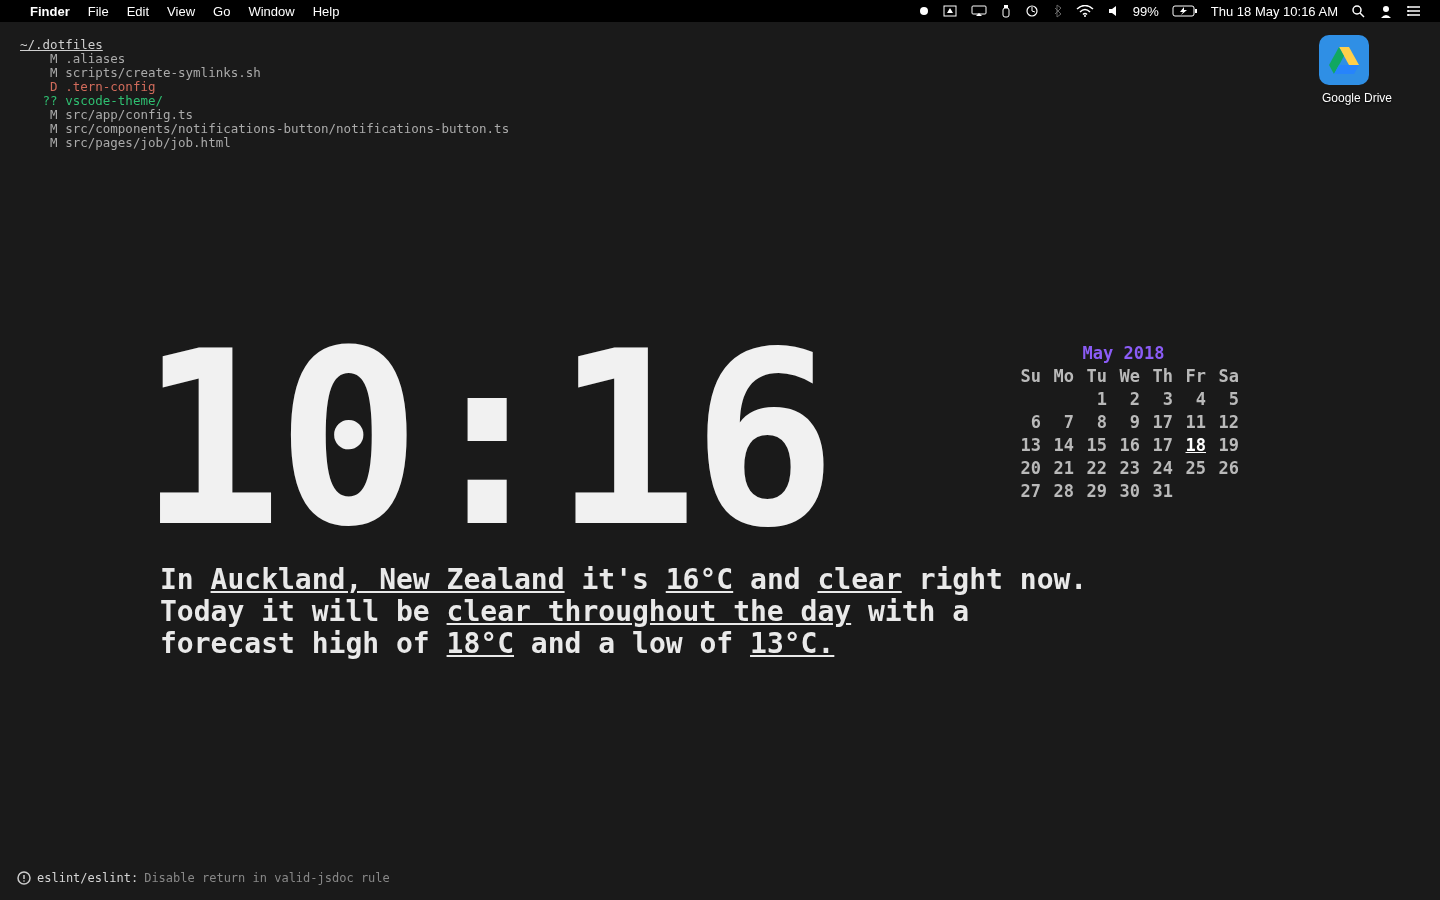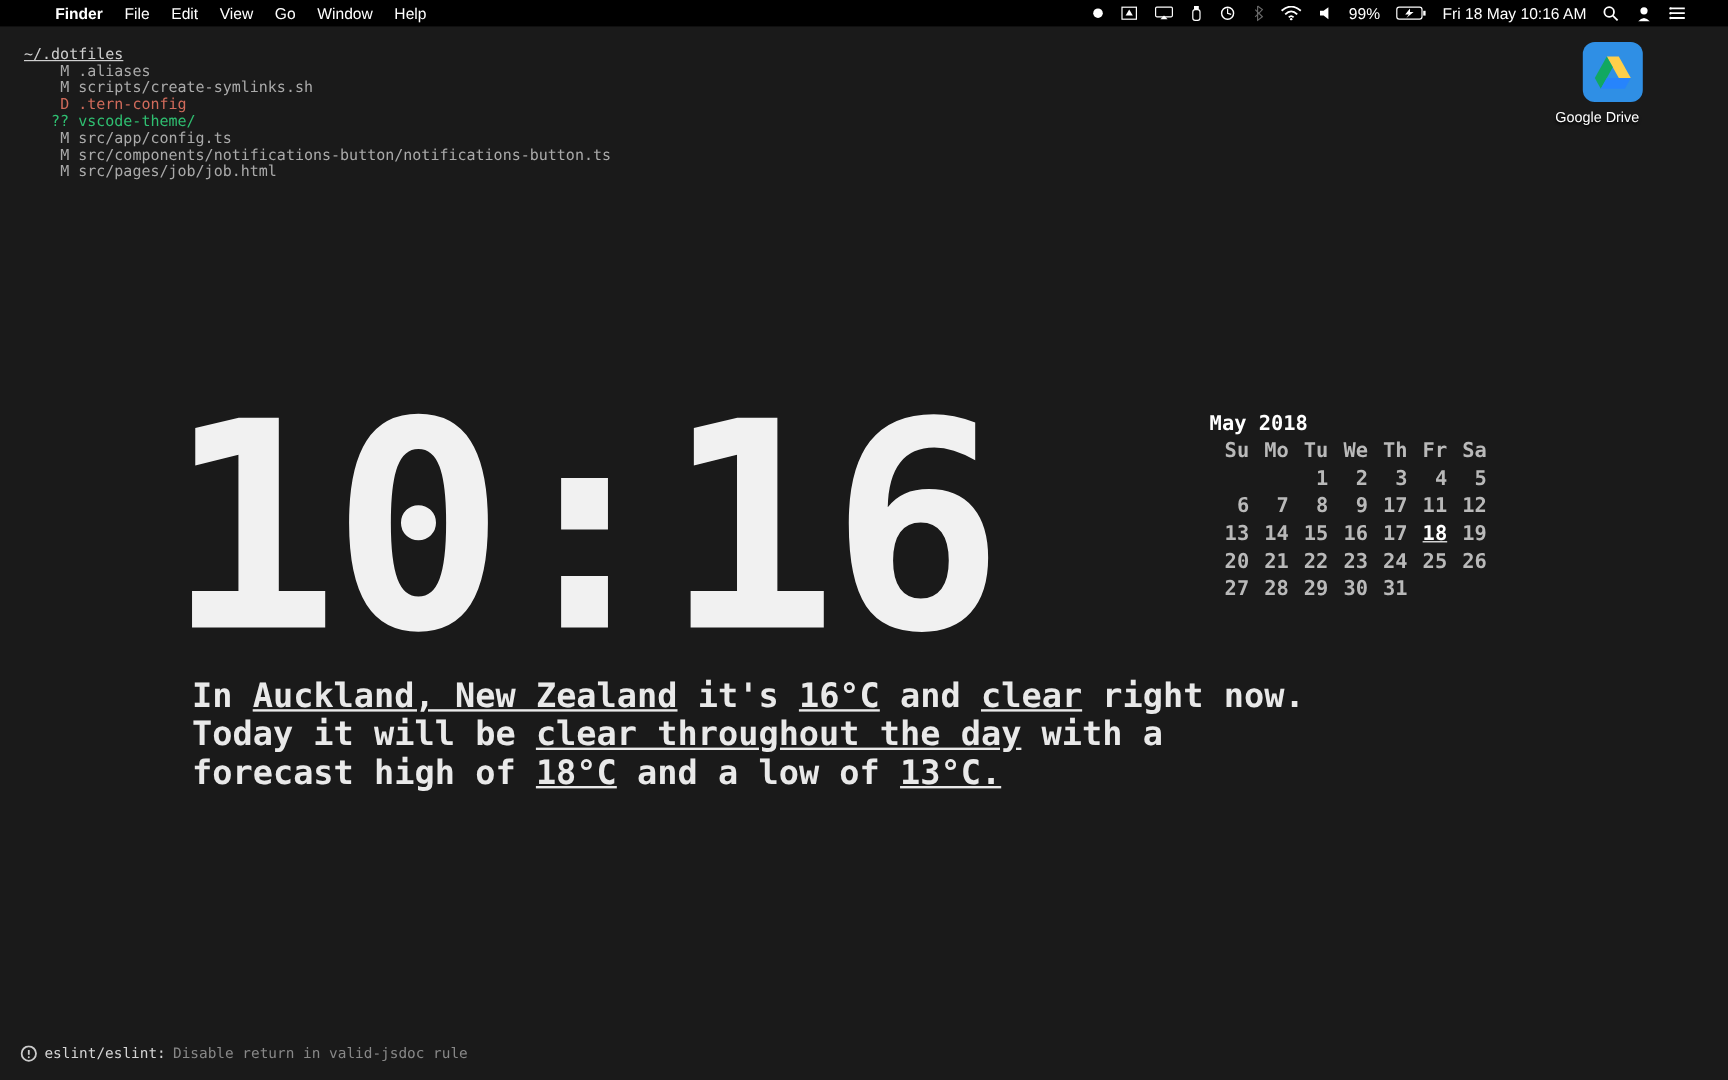--- a/index.html
+++ b/index.html
@@ -21,36 +21,36 @@
     position:relative;
   }
   
   .menubar{
     height:22px;
     background:var(--menubar);
     color:#fff;
     display:flex;
     align-items:center;
     font-size:13px;
-    padding:0 28px;
+    padding:0 12px;
     position:relative;
     z-index:5;
   }
   .menubar .left,.menubar .right{display:flex;align-items:center;gap:0}
   .menubar .right{margin-left:auto}
   .menubar .mi{padding:0 9px;cursor:default}
   .menubar .mi.bold{font-weight:700}
   .menubar .apple{font-size:15px;padding:0 9px 0 0}
   .menubar .icon{padding:0 7px;display:inline-flex;align-items:center}
   .menubar svg{display:block}
   .menubar .txt{padding:0 6px}
   
   .desk-icon{
     position:absolute;top:35px;right:48px;
-    width:96px;text-align:left;
+    width:96px;text-align:right;
     font-size:12px;color:#fff;
   }
   .desk-icon .tile{width:50px;height:50px;margin:0 auto 6px;border-radius:10px;background:#2f8fe5;display:flex;align-items:center;justify-content:center}
   .desk-icon .label{text-shadow:0 1px 2px #000;font-weight:500}
   
   .mono{font-family:"Menlo","Monaco","Consolas",monospace}
   .git-status{
     position:absolute;top:32px;left:20px;
     font-size:12.5px;line-height:14px;color:#aaa;
   }
@@ -68,21 +68,21 @@
     position:absolute;top:564px;left:160px;width:940px;
     font-size:28px;font-weight:700;line-height:32px;color:#e9e9e9;
     font-family:"Menlo","Monaco",monospace;
   }
   .weather .u{text-decoration:underline}
   .calendar{
     position:absolute;top:342px;left:1008px;
     font-size:17px;line-height:23px;color:#b9b9b9;
     font-family:"Menlo","Monaco",monospace;font-weight:700;
   }
-  .calendar .title{color:#ffffff;}
+  .calendar .title{color:#8b5cf6;text-align:center}
   .calendar .row{display:flex}
   .calendar .c{width:33px;text-align:right}
   .calendar .today{color:#fff;text-decoration:underline}
   .gh-issue{
     position:absolute;left:17px;bottom:15px;
     font-size:12px;color:#888;display:flex;align-items:center;gap:6px;
     font-family:"Menlo","Monaco",monospace;
   }
   .gh-issue .repo{color:#d5d5d5}
 </style>
@@ -149,21 +149,21 @@
         </svg>
       </span>
     <span class="txt">99%</span>
     <span class="icon">
         <svg width="26" height="12">
           <rect x="1" y="1" width="21" height="10" rx="2" fill="none" stroke="#fff"></rect>
           <rect x="23" y="4" width="2" height="4" fill="#fff"></rect>
           <path d="M12 2 L8 7 H11 L9 10 L15 5 H12 Z" fill="#fff"></path>
         </svg>
       </span>
-    <span class="txt">Fri 18 May  10:16 AM</span>
+    <span class="txt">Thu 18 May  10:16 AM</span>
     <span class="icon">
         <svg width="14" height="14">
           <circle cx="6" cy="6" r="4" fill="none" stroke="#fff" stroke-width="1.5"></circle>
           <line x1="9" y1="9" x2="13" y2="13" stroke="#fff" stroke-width="1.5"></line>
         </svg>
       </span>
     <span class="icon">
         <svg width="14" height="14">
           <circle cx="7" cy="5" r="3" fill="#fff"></circle>
           <path d="M2 14 Q7 8 12 14 Z" fill="#fff"></path>

